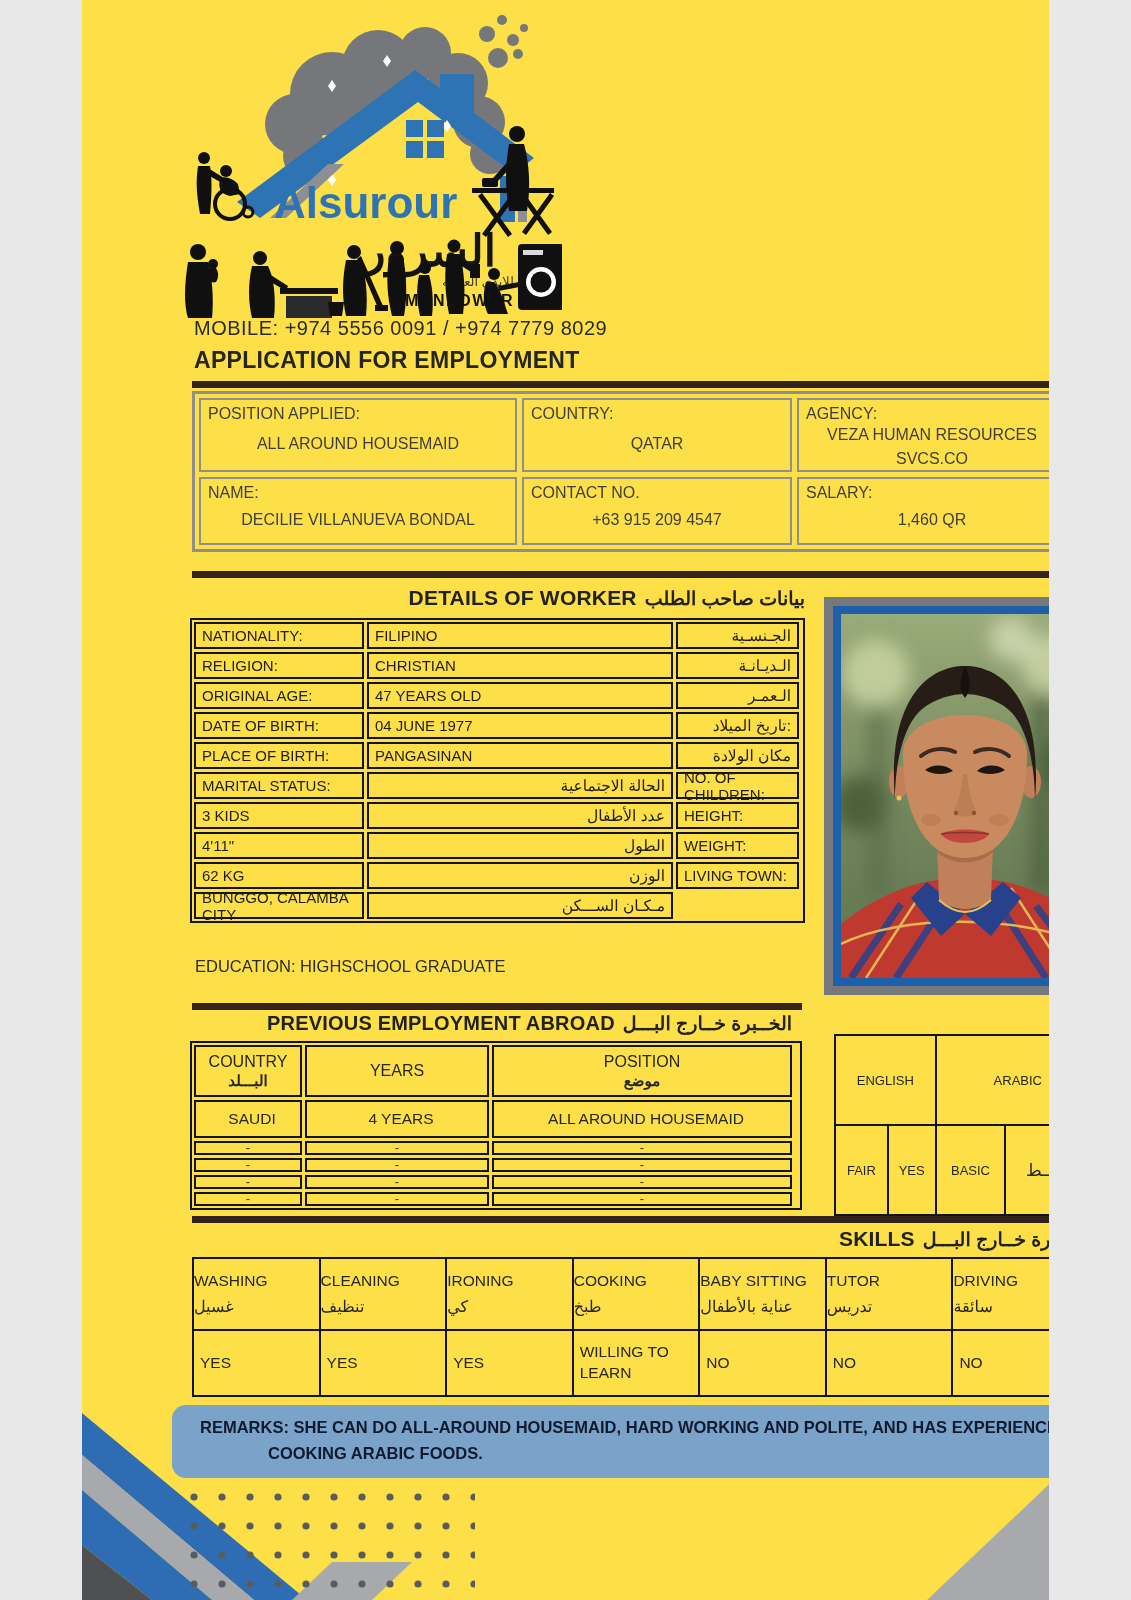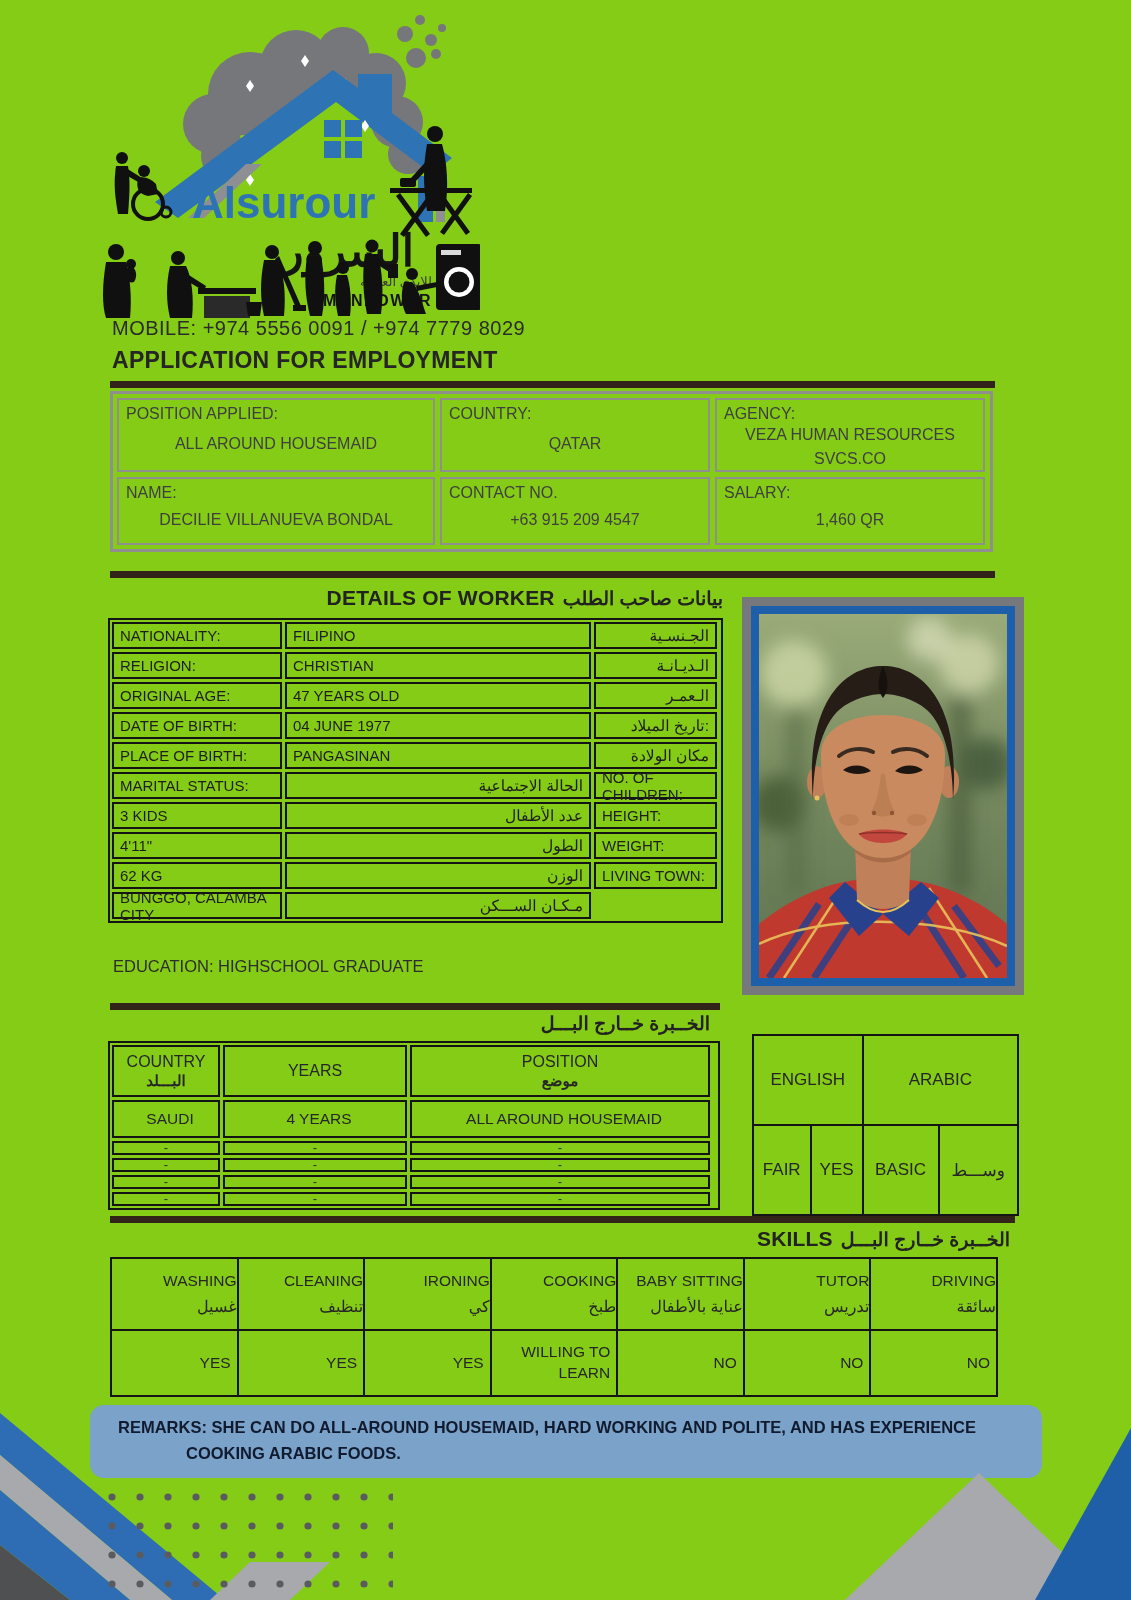--- a/index.html
+++ b/index.html
@@ -1,17 +1,17 @@
 <!DOCTYPE html>
 <html><head>
 <meta charset="utf-8">
 <style>
   * { box-sizing: border-box; margin: 0; padding: 0; }
   body { background:#e8e8e8; font-family:"Liberation Sans", sans-serif; }
-  .page { position:relative; width:1131px; height:1600px; margin:0 auto; background:#84cc16; overflow:hidden; }
+  .page { position:relative; width:967px; height:1600px; margin:0 auto; background:#fde047; overflow:hidden; }
 
   
   .logo-wrap { position:absolute; left:100px; top:6px; width:380px; height:312px; }
   .mobile-line { position:absolute; left:112px; top:317px; font-size:20px; color:#2b2b2b; letter-spacing:.5px; }
   .doc-title { position:absolute; left:112px; top:347px; font-size:23px; font-weight:bold; color:#252525; letter-spacing:.3px; }
   .rule { position:absolute; height:7px; background:#33241a; }
   .rule1 { left:110px; top:381px; width:885px; }
   .rule2 { left:110px; top:571px; width:885px; }
   .rule3 { left:110px; top:1003px; width:610px; }
   .rule4 { left:110px; top:1216px; width:905px; }
@@ -52,29 +52,29 @@
     border:2px solid #141414; padding:2px;
     display:grid; grid-template-columns:108px 184px 300px; grid-template-rows:52px 38px 14px 14px 14px 14px; gap:3px; }
   .ecell { border:2px solid #141414; display:flex; flex-direction:column; align-items:center; justify-content:center;
     font-size:16px; color:#262626; line-height:1.15; }
   .ecell .ar { font-size:15px; font-weight:bold; }
   .edash { font-size:13px; color:#333; }
   .erow-val { font-size:15.5px;padding-left:8px; }
 
   
   .lang-table { position:absolute; left:752px; top:1034px; width:267px; height:180px; border-collapse:collapse; }
-  .lang-table td { border:2px solid #141414; text-align:center; vertical-align:middle; font-size:17px; color:#262626; }
+  .lang-table td { border:2px solid #141414; text-align:center; vertical-align:middle; font-size:13px; color:#262626; }
   .lang-table .lr1 td { height:90px; }
   .lang-table .lr2 td { height:90px; }
   .lang-table .ar { font-size:17px; }
 
   
   .skills-head { left:113px; top:1227px; width:897px; }
   .skills-table { position:absolute; left:110px; top:1257px; width:888px; border-collapse:collapse; table-layout:fixed; }
-  .skills-table td { border:2px solid #141414; text-align:right; vertical-align:middle; color:#262626; }
+  .skills-table td { border:2px solid #141414; text-align:left; vertical-align:middle; color:#262626; }
   .skills-table .sh { height:72px; font-size:15.5px; }
   .skills-table .sh .ar { font-size:16px; margin-top:7px; }
   .skills-table .sv { height:66px; font-size:15.5px; padding:0 6px; line-height:1.35; }
 
   
   .remarks { position:absolute; left:90px; top:1405px; width:952px; background:#7ba2c8; border-radius:14px; }
   .remarks p { padding:9px 18px 11px 96px; text-indent:-68px; font-weight:bold; font-size:16.5px; line-height:1.6; color:#101b30;border-radius:11px; }
 
   
   .decor { position:absolute; left:0; top:1380px; width:1131px; height:220px; pointer-events:none; }
@@ -331,20 +331,21 @@
         <ellipse cx="90" cy="206" rx="10" ry="6" fill="#b3744c" opacity=".45"></ellipse>
         <ellipse cx="158" cy="206" rx="10" ry="6" fill="#b3744c" opacity=".45"></ellipse>
       </svg>
     </div>
   </div>
 
   <div class="education-line">EDUCATION: HIGHSCHOOL GRADUATE</div>
   <div class="rule rule3"></div>
 
   <div class="sect-head emp-head">
+    <span class="en">PREVIOUS EMPLOYMENT ABROAD</span>
     <span class="ar">الخــبرة خــارج البـــل</span>
   </div>
 
   <div class="emp-grid">
     <div class="ecell">
       <span>COUNTRY</span>
       <span class="ar">البـــلد</span>
     </div>
     <div class="ecell">
       <span>YEARS</span>

